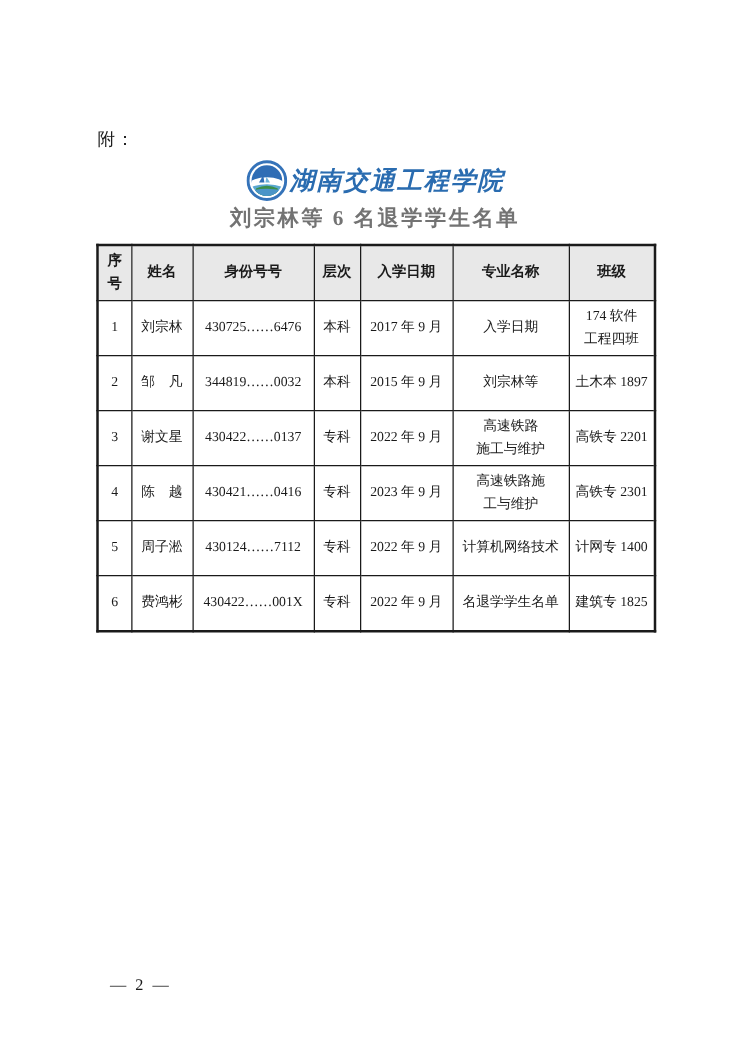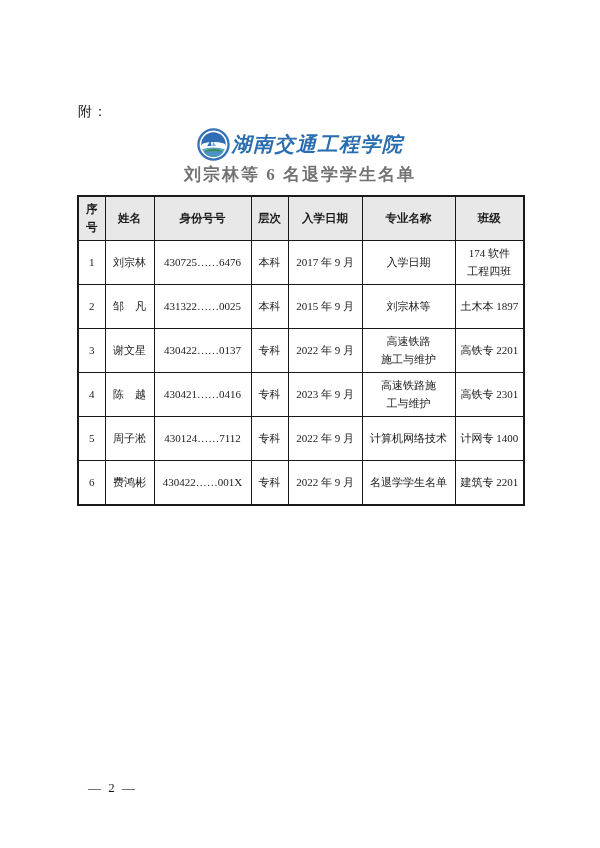--- a/index.html
+++ b/index.html
@@ -129,21 +129,21 @@
         <td>430725……6476</td>
         <td>本科</td>
         <td>2017 年 9 月</td>
         <td>入学日期</td>
         <td>174 软件
 工程四班</td>
       </tr>
       <tr>
         <td>2</td>
         <td>邹　凡</td>
-        <td>431322……0025</td>
+        <td>344819……0032</td>
         <td>本科</td>
         <td>2015 年 9 月</td>
         <td>刘宗林等</td>
         <td>土木本 1897</td>
       </tr>
       <tr>
         <td>3</td>
         <td>谢文星</td>
         <td>430422……0137</td>
         <td>专科</td>
@@ -171,20 +171,20 @@
         <td>计算机网络技术</td>
         <td>计网专 1400</td>
       </tr>
       <tr>
         <td>6</td>
         <td>费鸿彬</td>
         <td>430422……001X</td>
         <td>专科</td>
         <td>2022 年 9 月</td>
         <td>名退学学生名单</td>
-        <td>建筑专 2201</td>
+        <td>建筑专 1825</td>
       </tr>
     </tbody>
   </table>
 
   <div class="footer-page">— 2 —</div>
 
 </div>
 
 </body></html>

